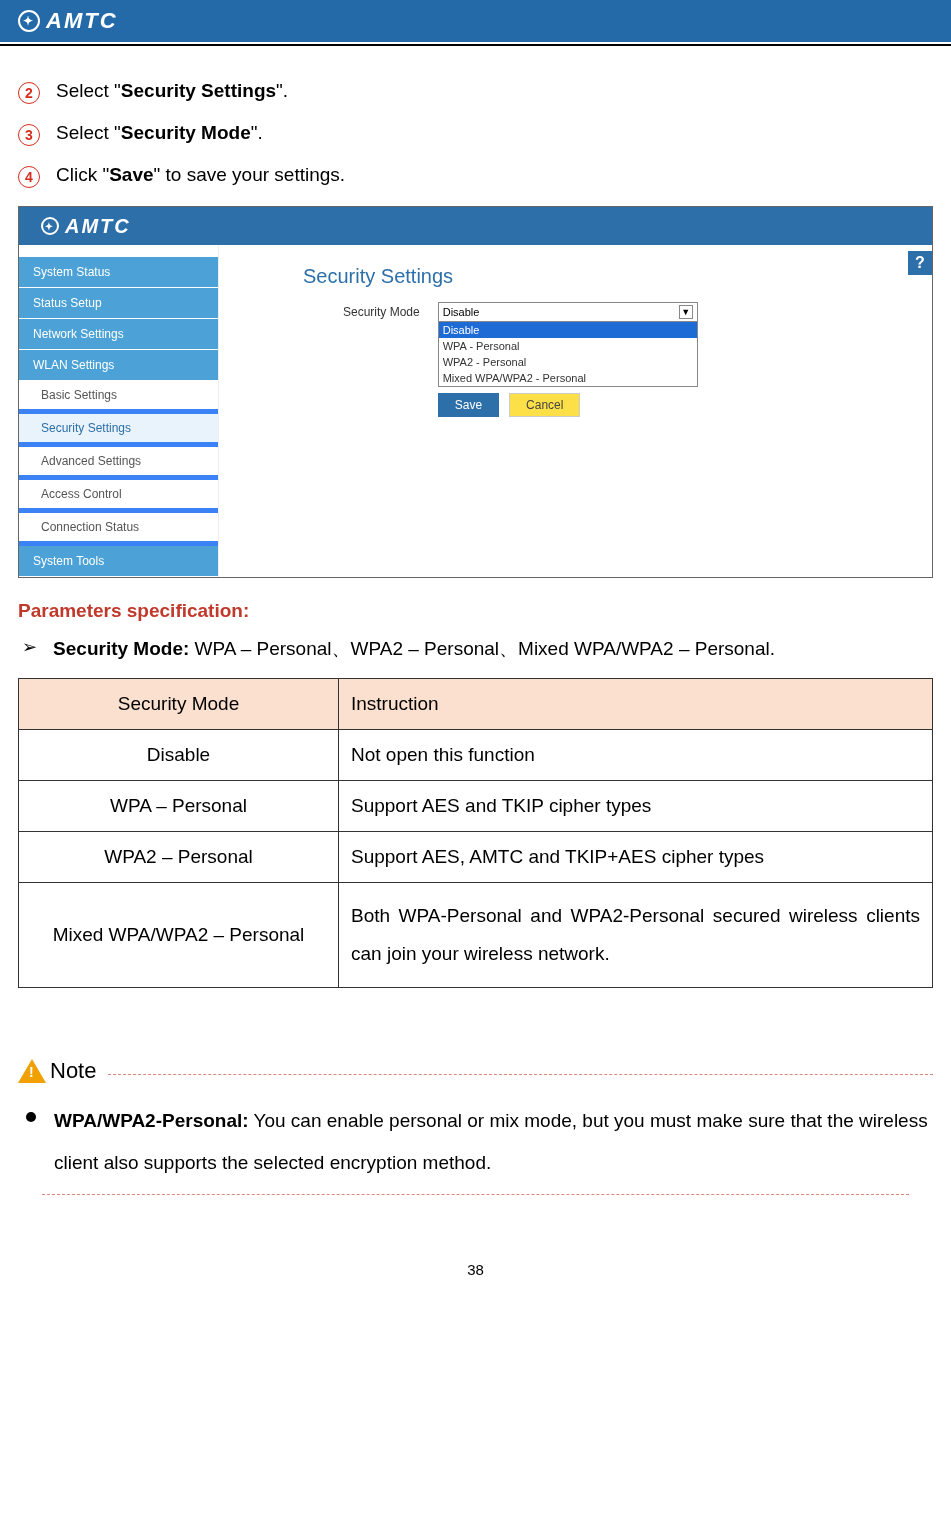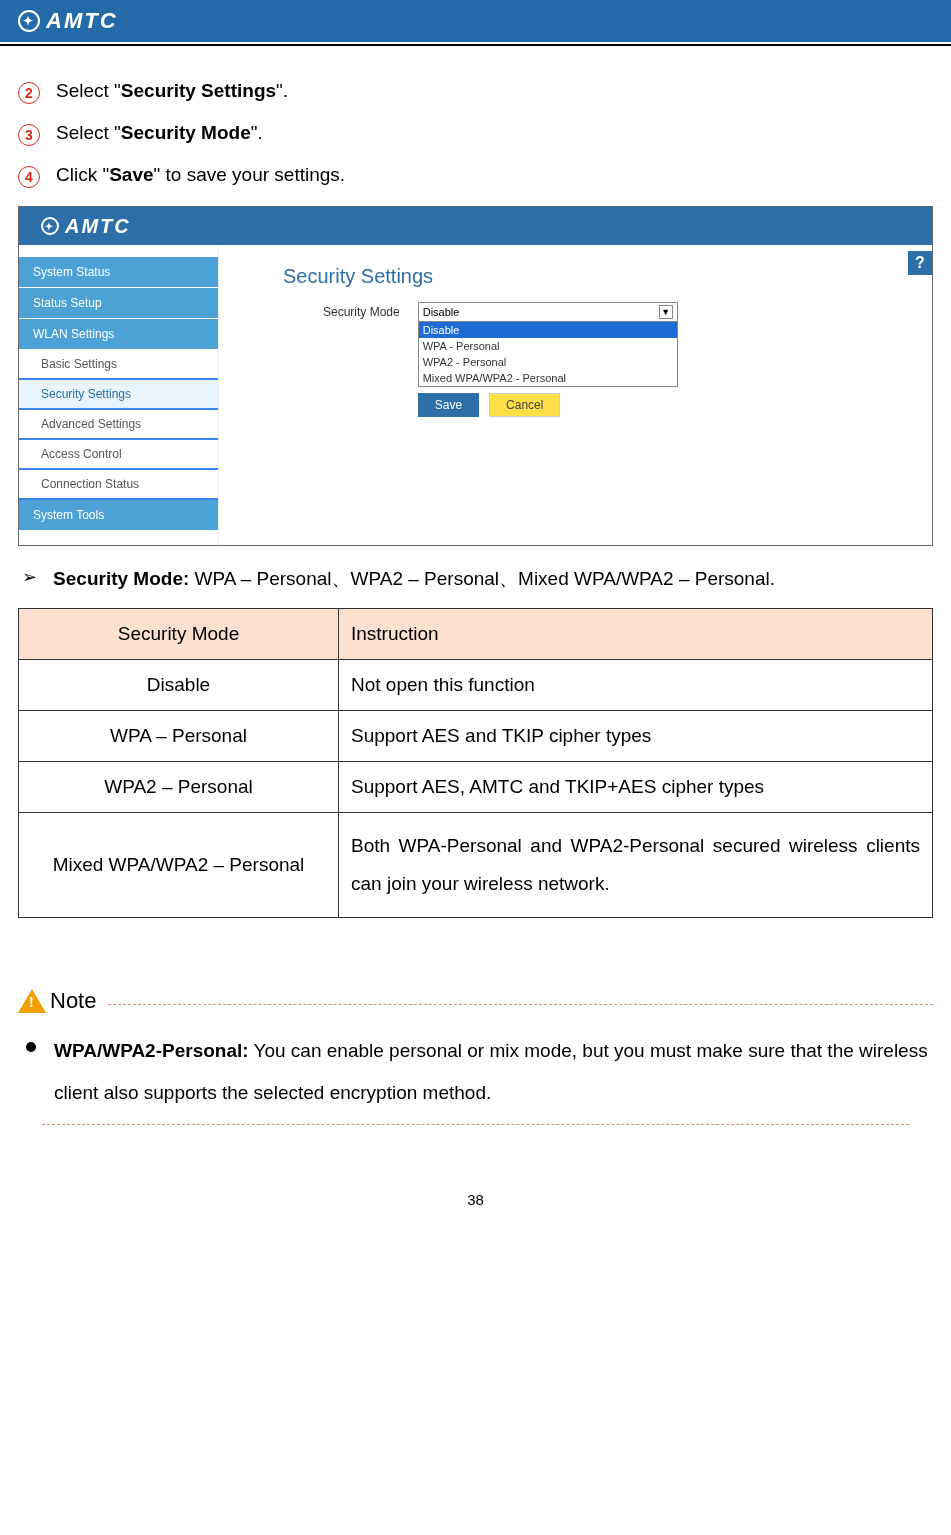--- a/index.html
+++ b/index.html
@@ -80,40 +80,40 @@
   }
   .ui-topbar .ui-logo {
     color:#fff; font-weight:900; font-size:20px; letter-spacing:2px; font-style:italic;
     display:flex; align-items:center;
   }
   .ui-topbar .ui-logo .dot{
     width:18px;height:18px;border:2px solid #fff;border-radius:50%;
     margin-right:6px;display:inline-flex;align-items:center;justify-content:center;
     font-style:normal;font-size:10px;
   }
-  .ui-body { display:flex; min-height:300px; }
+  .ui-body { display:flex; min-height:300px;gap:20px; }
   .ui-sidebar {
     width: 200px;
     background:#fff;
     border-right:1px solid #eee;
     padding-top:12px;
   }
   .ui-sidebar .nav-item {
     font-size:12px;
     padding:8px 14px;
     color:#fff;
     background:#4ca2d6;
     border-bottom:1px solid #fff;
   }
   .ui-sidebar .nav-sub {
     font-size:12px;
     padding:7px 22px;
     color:#555;
     background:#fff;
-    border-bottom:2px solid #3b82f6;
+    border-bottom:5px solid #3b82f6;
   }
   .ui-sidebar .nav-sub.active {
     background:#e9f3fb;
     color:#2d6fa8;
   }
   .ui-main { flex:1; position:relative; padding:14px 24px; }
   .ui-help {
     position:absolute; top:6px; right:0;
     width:24px; height:24px;
     background:#2d6fa8; color:#fff;
@@ -249,20 +249,21 @@
     <div class="ui-topbar">
       <span class="ui-logo">
         <span class="dot">✦</span>
         <span>AMTC</span>
       </span>
     </div>
     <div class="ui-body">
       <div class="ui-sidebar">
         <div class="nav-item">System Status</div>
         <div class="nav-item">Status Setup</div>
+        <div class="nav-item">Network Settings</div>
         <div class="nav-item">WLAN Settings</div>
         <div class="nav-sub">Basic Settings</div>
         <div class="nav-sub active">Security Settings</div>
         <div class="nav-sub">Advanced Settings</div>
         <div class="nav-sub">Access Control</div>
         <div class="nav-sub">Connection Status</div>
         <div class="nav-item">System Tools</div>
       </div>
       <div class="ui-main">
         <div class="ui-help">?</div>
@@ -283,20 +284,21 @@
             <div class="ui-btns">
               <div class="ui-btn primary">Save</div>
               <div class="ui-btn">Cancel</div>
             </div>
           </div>
         </div>
       </div>
     </div>
   </div>
 
+  <div class="params-heading">Parameters specification:</div>
 
   <div class="bullet-line">
     <span class="arrow-bullet">➢</span>
     <span>
       <b>Security Mode:</b><span> WPA – Personal、WPA2 – Personal、Mixed WPA/WPA2 – Personal.</span>
     </span>
   </div>
 
   <table class="spec">
     <thead>

